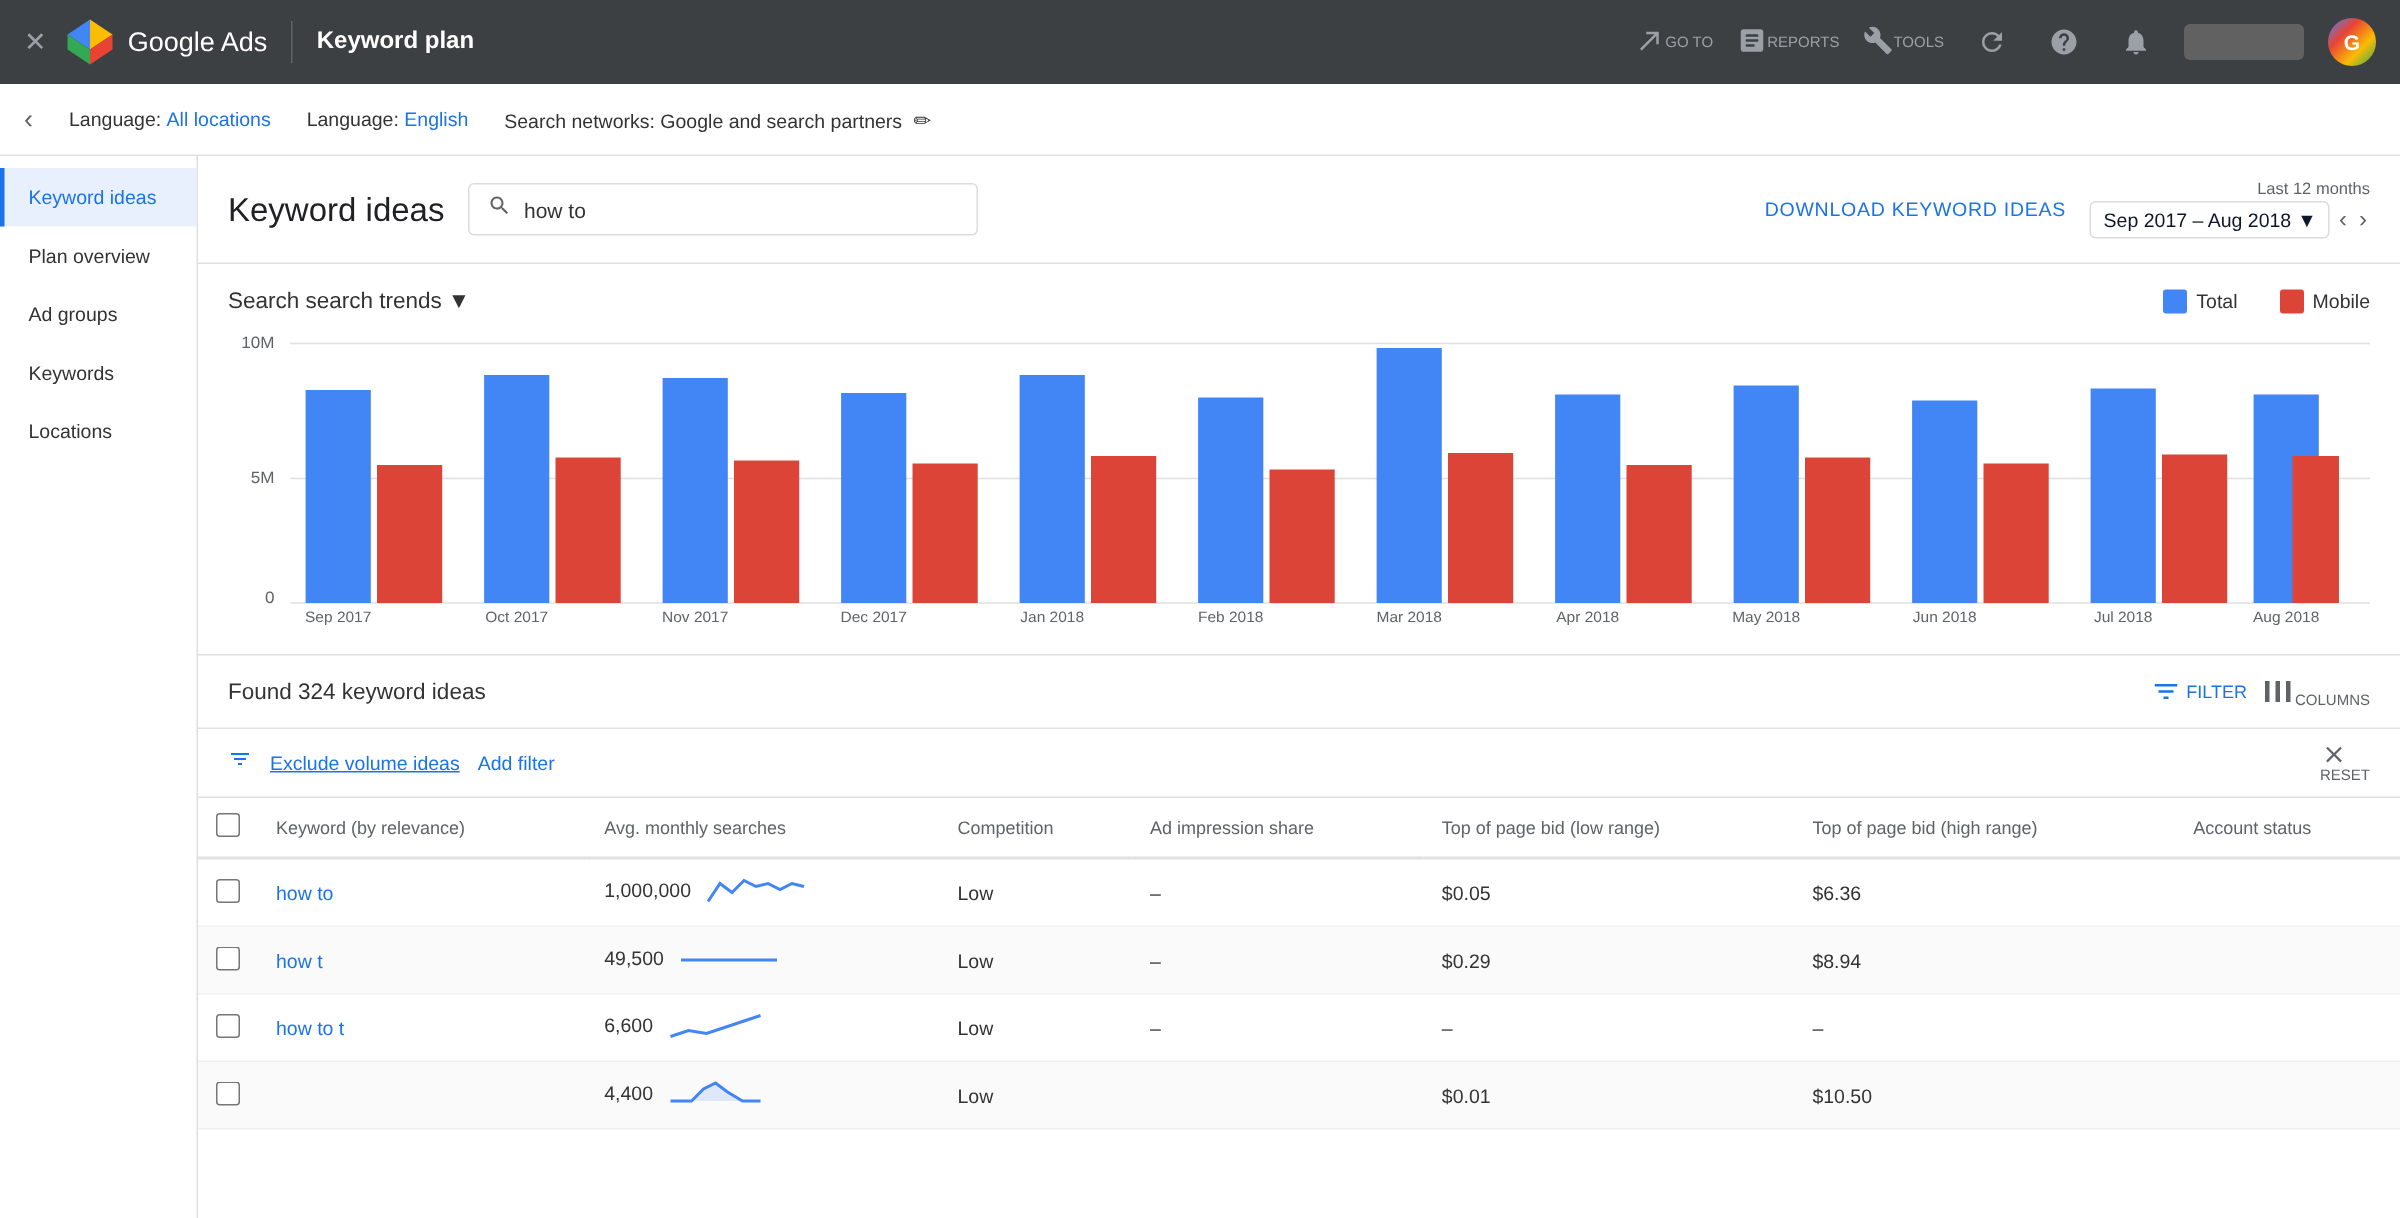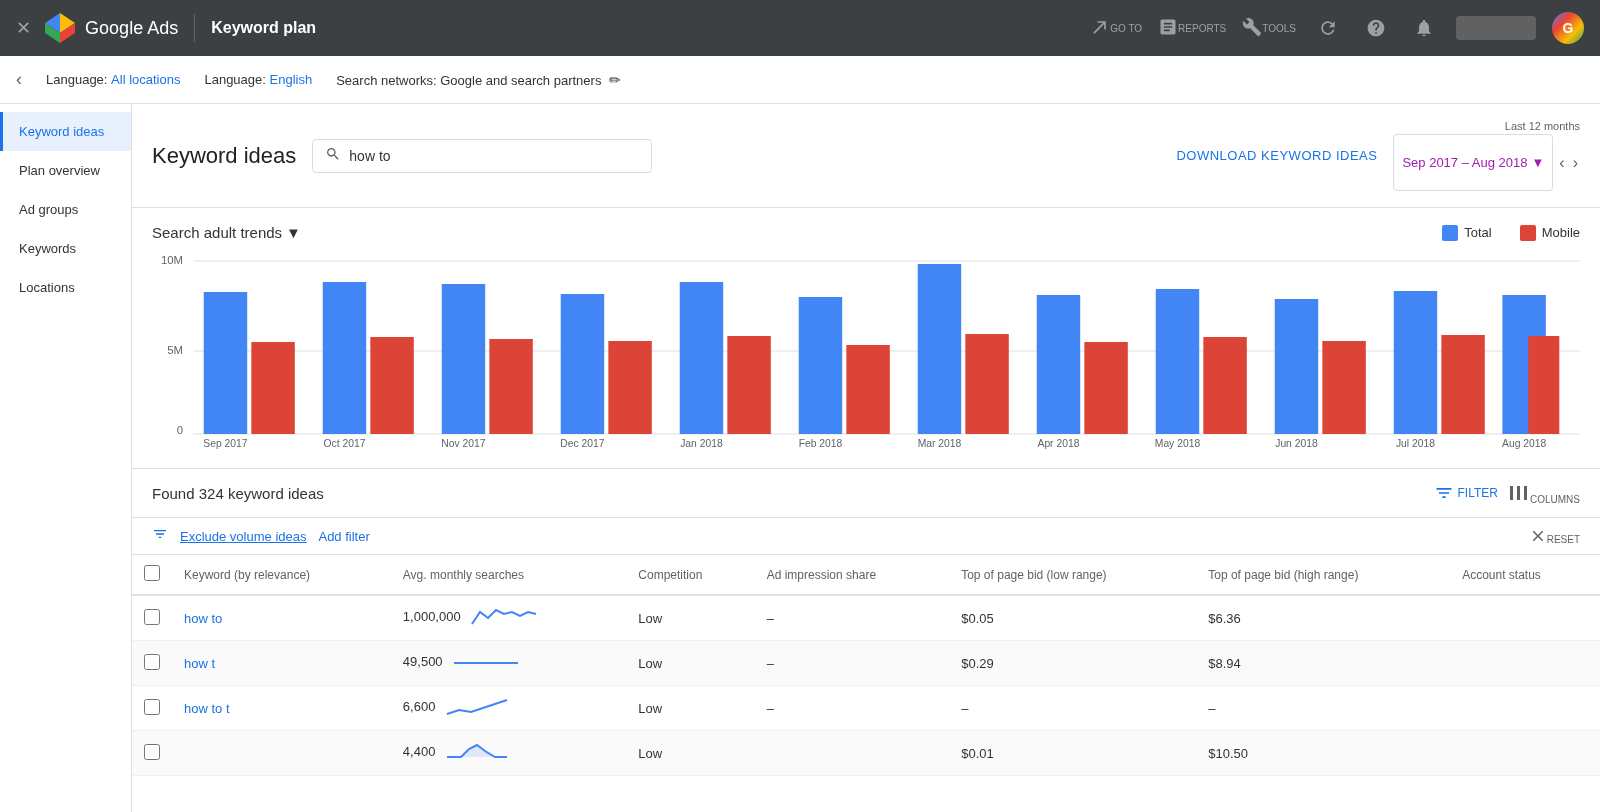--- a/index.html
+++ b/index.html
@@ -117,24 +117,24 @@
       align-items: flex-end;
       gap: 2px;
     }
     .date-range-label { font-size: 11px; color: #5f6368; }
     .date-range-selector {
       display: flex;
       align-items: center;
       gap: 4px;
       border: 1px solid #dadce0;
       border-radius: 4px;
-      padding: 20px 8px;
+      padding: 4px 8px;
       cursor: pointer;
       font-size: 13px;
-      color: #a21caf;
+      color: #0f172a;
     }
     .date-nav-btn { background: none; border: none; cursor: pointer; color: #5f6368; font-size: 16px; padding: 2px; }
 
     
     .chart-area { padding: 16px 20px; }
     .chart-header {
       display: flex;
       align-items: center;
       justify-content: space-between;
       margin-bottom: 8px;
@@ -179,22 +179,22 @@
       background: #fff;
       border-bottom: 1px solid #e0e0e0;
       gap: 12px;
     }
     .filter-funnel { color: #1a73e8; font-size: 16px; }
     .exclude-link { color: #1a73e8; font-size: 13px; cursor: pointer; text-decoration: underline; }
     .add-filter-link { color: #1a73e8; font-size: 13px; cursor: pointer; }
     .filter-spacer { flex: 1; }
     .reset-btn {
       display: flex;
-      flex-direction: row;
-      align-items: flex-end;
+      flex-direction: column;
+      align-items: flex-start;
       cursor: pointer;
       color: #5f6368;
       font-size: 10px;
     }
 
     
     .keywords-table { width: 100%; border-collapse: collapse; }
     .keywords-table thead tr { border-bottom: 2px solid #e0e0e0; }
     .keywords-table th {
       padding: 10px 12px;
@@ -338,21 +338,21 @@
           </div>
           <button class="date-nav-btn">‹</button>
           <button class="date-nav-btn">›</button>
         </div>
       </div>
     </div>
 
     <div class="chart-area">
       <div class="chart-header">
         <button class="chart-title-btn">
-          <span>Search adult trends</span>
+          <span>Search search trends</span>
           <span>▼</span>
         </button>
         <div class="chart-legend">
           <div class="legend-item">
             <div class="legend-dot" style="background:#4285f4"></div>
             <span>Total</span>
           </div>
           <div class="legend-item">
             <div class="legend-dot" style="background:#db4437"></div>
             <span>Mobile</span>

